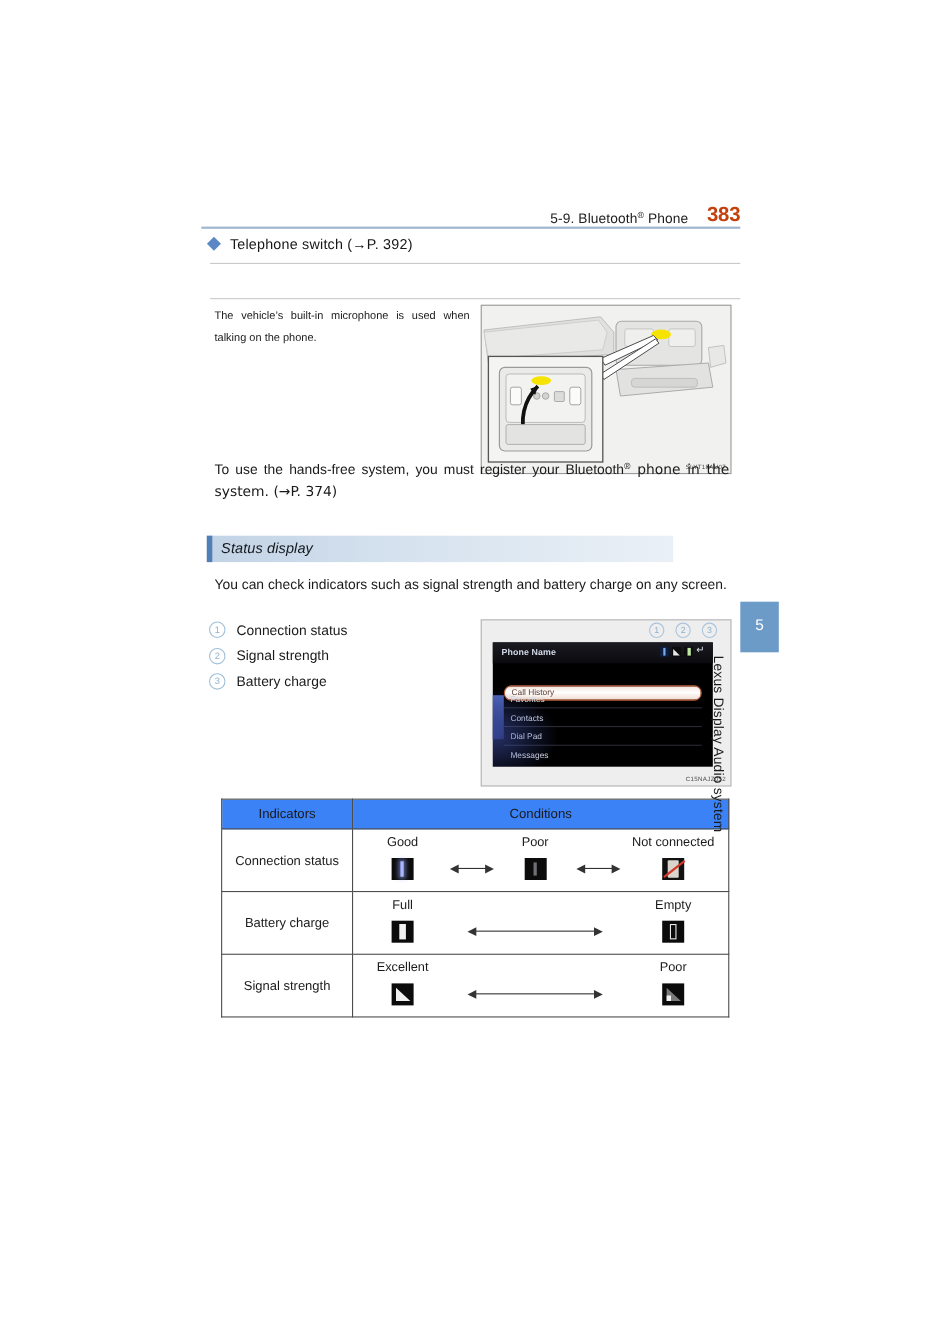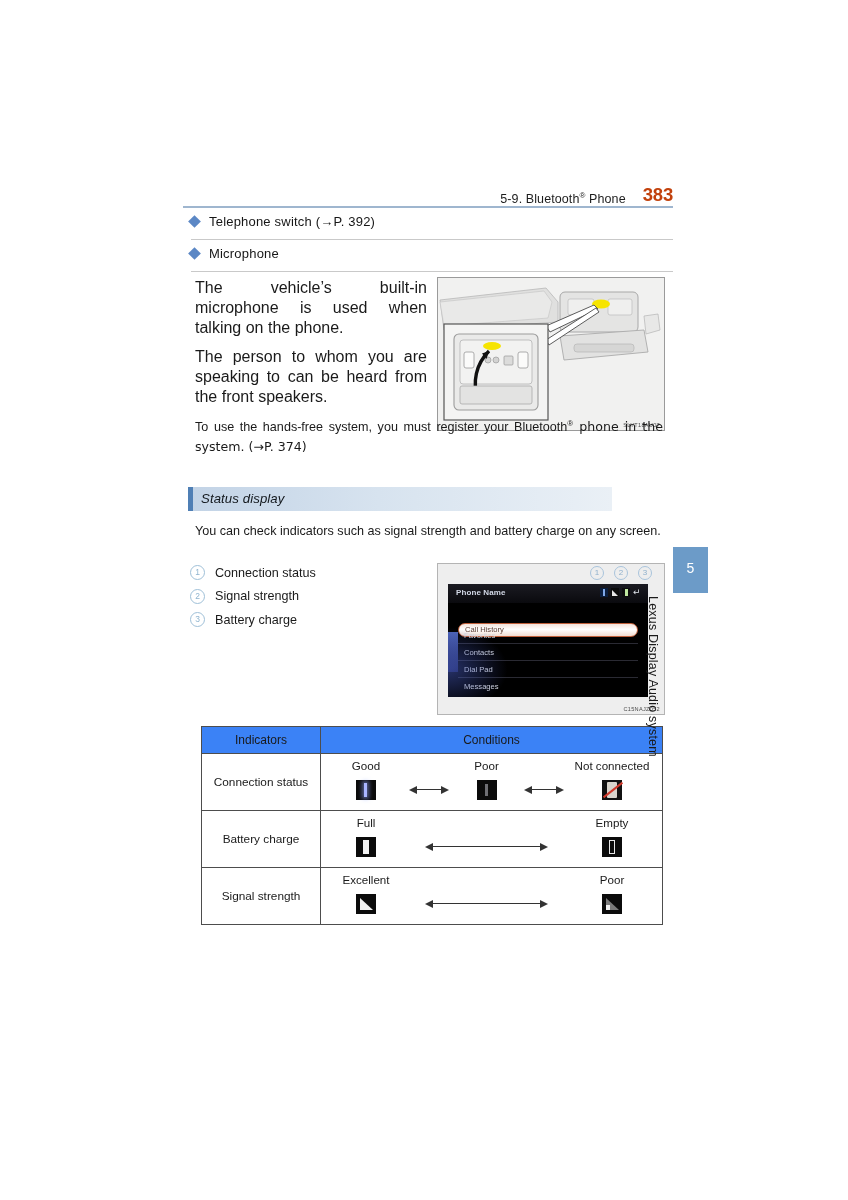--- a/index.html
+++ b/index.html
@@ -87,21 +87,21 @@
     width: 482px;
     height: 1px;
     background: #c9c9c9;
   }
 
   
   .col-text {
     position: absolute;
     left: 195px;
     width: 232px;
-    font-size: 16px;
+    font-size: 10px;
     line-height: 20px;
     color: #1a1a1a;
     text-align: justify;
   }
   .col-text p { margin: 0 0 9px 0; }
 
   .full-text {
     position: absolute;
     left: 195px;
     width: 468px;
@@ -522,29 +522,24 @@
     <div class="header-page-no">383</div>
   </div>
   <div class="header-rule"></div>
 
   <div class="diamond-row" style="top:214px;align-items:center;">
     <span class="diamond"></span>
     <span class="diamond-label">Telephone switch (→P. 392)</span>
   </div>
   <div class="thin-rule" style="top:239px;"></div>
 
-  <div class="diamond-row" style="top:246px;">
-    <span class="diamond"></span>
-    <span class="diamond-label">Microphone</span>
-  </div>
   <div class="thin-rule" style="top:271px;"></div>
 
   <div class="col-text" style="top:278px;">
     <p>The vehicle’s built-in microphone is used when talking on the phone.</p>
-    <p>The person to whom you are speaking to can be heard from the front speakers.</p>
   </div>
 
   <div class="console-fig">
     <svg width="226" height="152" viewBox="0 0 226 152">
       <rect x="0" y="0" width="226" height="152" fill="#f1f1f0"></rect>
 
       <path d="M2,22 L108,10 L120,24 L120,44 L6,52 Z" fill="#e0e0df" stroke="#b8b8b8" stroke-width="0.8"></path>
       <path d="M2,24 L106,13 L114,24 L110,40 L6,48 Z" fill="#e9e9e8" stroke="#c2c2c2" stroke-width="0.6"></path>
 
       <rect x="122" y="14" width="78" height="40" rx="5" fill="#e4e4e3" stroke="#a8a8a8" stroke-width="1"></rect>

